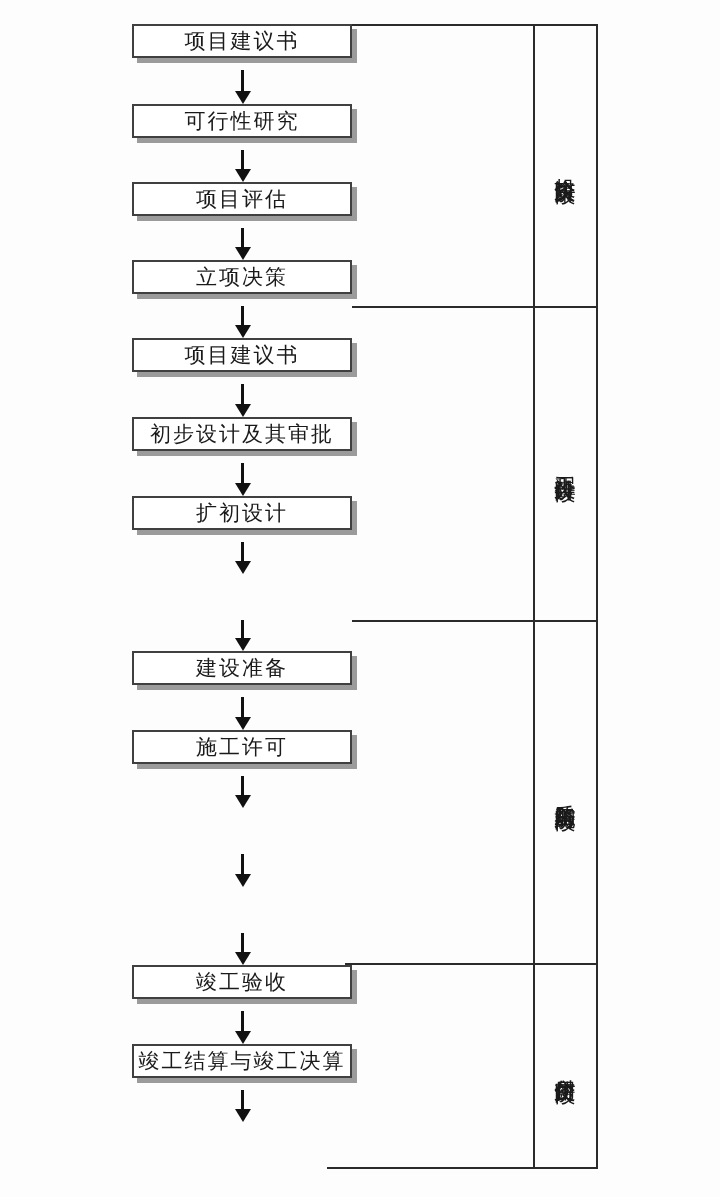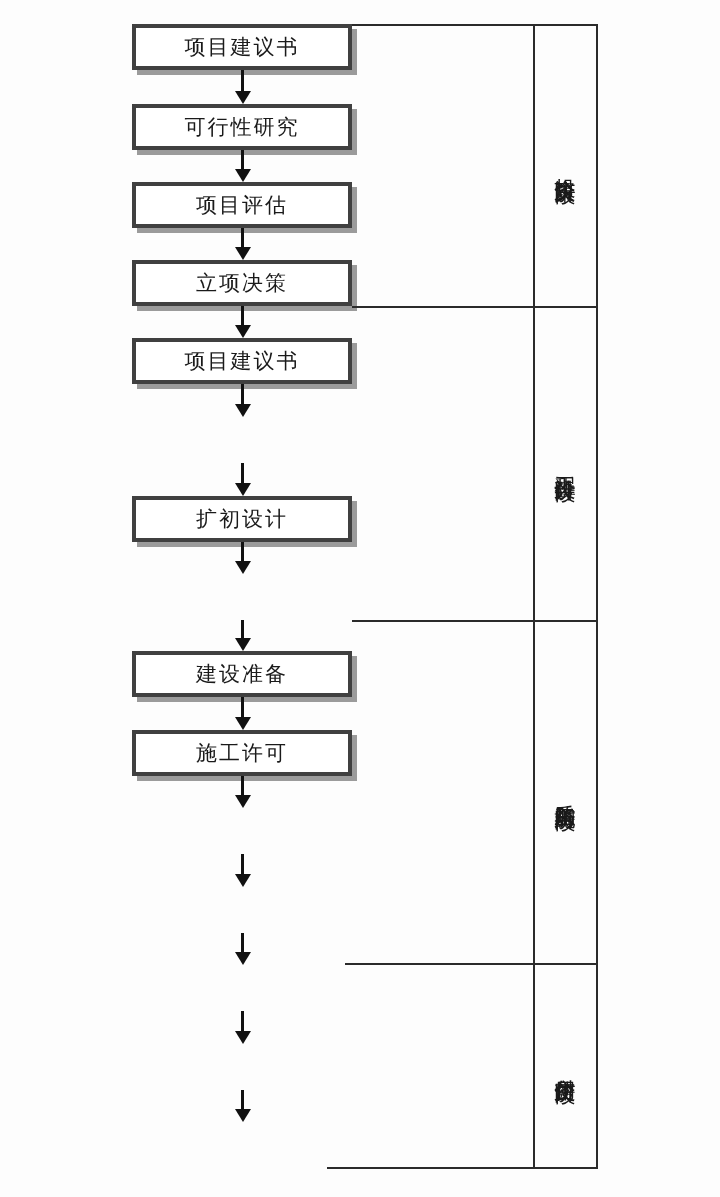--- a/index.html
+++ b/index.html
@@ -7,24 +7,24 @@
   #canvas{
     position:relative;
     width:720px;height:1197px;
     background:#fdfdfd;
     font-family:"Liberation Serif","DejaVu Serif",serif;
     color:#1a1a1a;
     overflow:hidden;
   }
   .box{
     position:absolute;
-    left:132px;width:220px;height:46px;
+    left:132px;width:220px;height:34px;
     box-sizing:border-box;
     background:#ffffff;
-    border:4px solid #404040;
+    border:2px solid #404040;
     box-shadow:5px 5px 0 #9b9b9b;
     display:flex;align-items:center;justify-content:center;
     font-size:21px;letter-spacing:2px;
     white-space:nowrap;
   }
   .box.small{left:160px;width:167px;}
   .arrow{
     position:absolute;left:234px;width:17px;
     display:flex;flex-direction:column;align-items:center;
   }
@@ -61,28 +61,37 @@
     </div>
   <div class="box" style="top:182px">
       <span>项目评估</span>
     </div>
   <div class="box" style="top:260px">
       <span>立项决策</span>
     </div>
   <div class="box" style="top:338px">
       <span>项目建议书</span>
     </div>
+  <div class="box" style="top:417px">
+      <span>初步设计及其审批</span>
+    </div>
   <div class="box" style="top:496px">
       <span>扩初设计</span>
     </div>
   <div class="box" style="top:651px">
       <span>建设准备</span>
     </div>
   <div class="box" style="top:730px">
       <span>施工许可</span>
+    </div>
+  <div class="box" style="top:965px">
+      <span>竣工验收</span>
+    </div>
+  <div class="box" style="top:1044px">
+      <span>竣工结算与竣工决算</span>
     </div>
 
   <div class="arrow" style="top:70px;height:34px">
       <div class="shaft"></div>
       <div class="head"></div>
     </div>
   <div class="arrow" style="top:150px;height:32px">
       <div class="shaft"></div>
       <div class="head"></div>
     </div>

